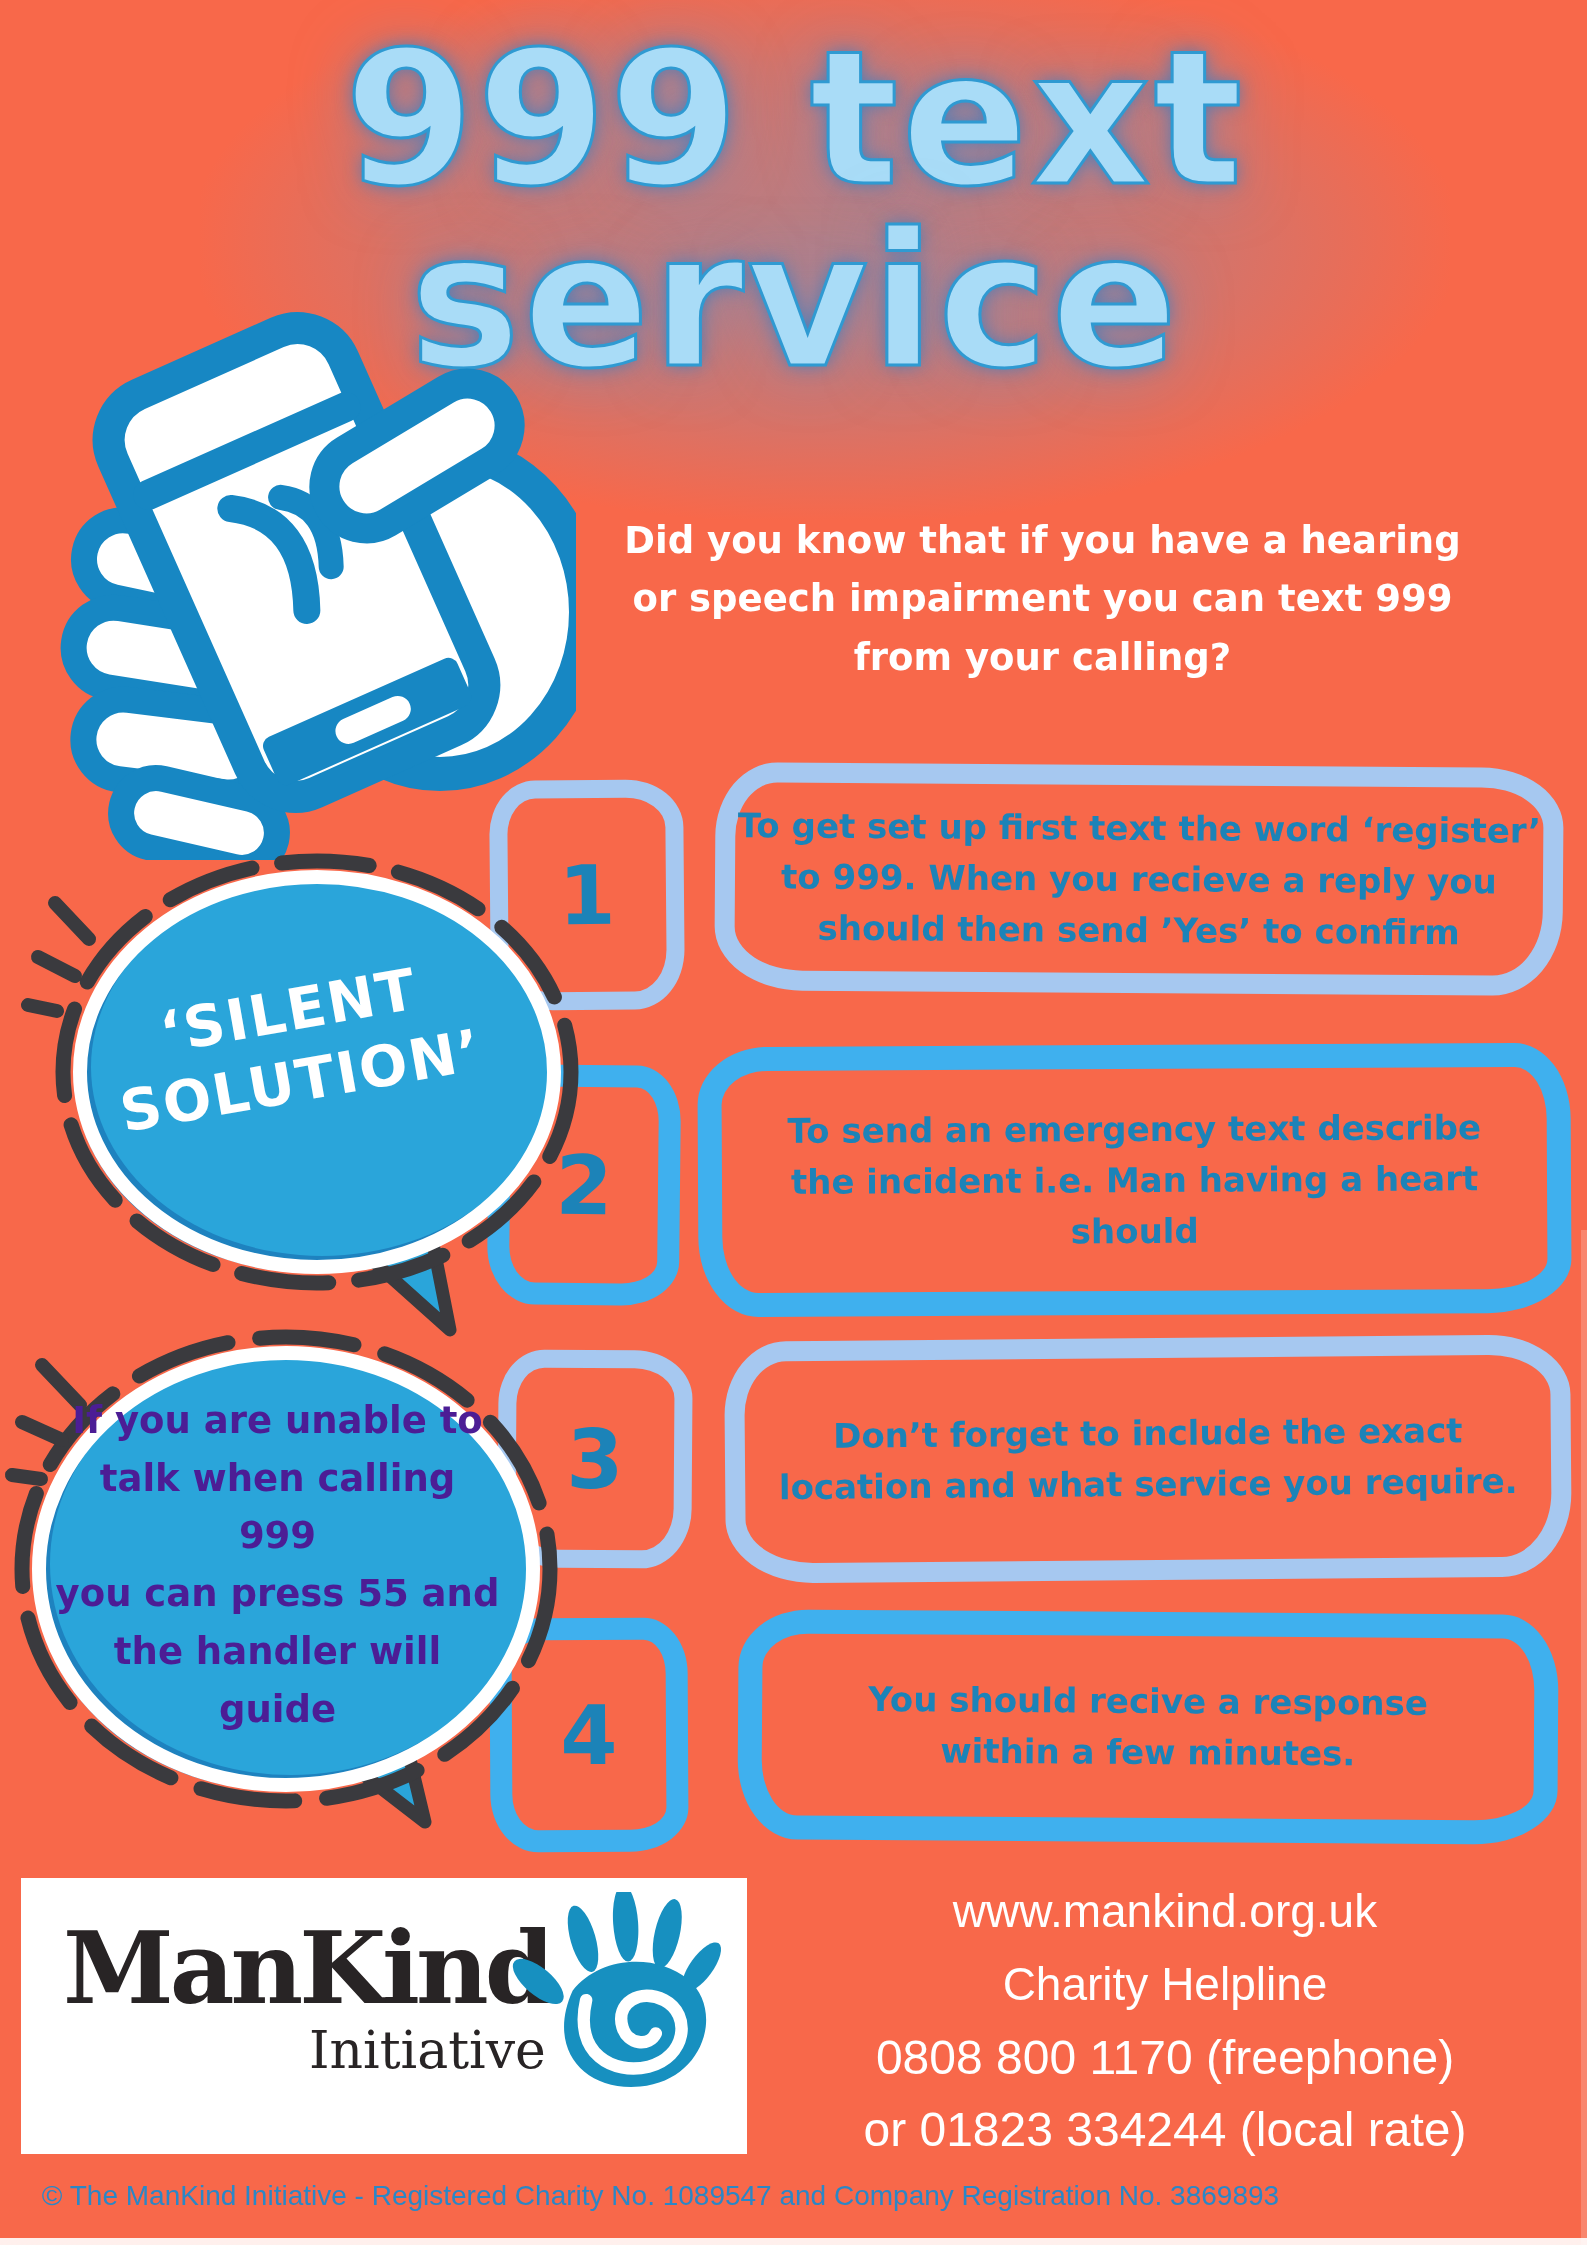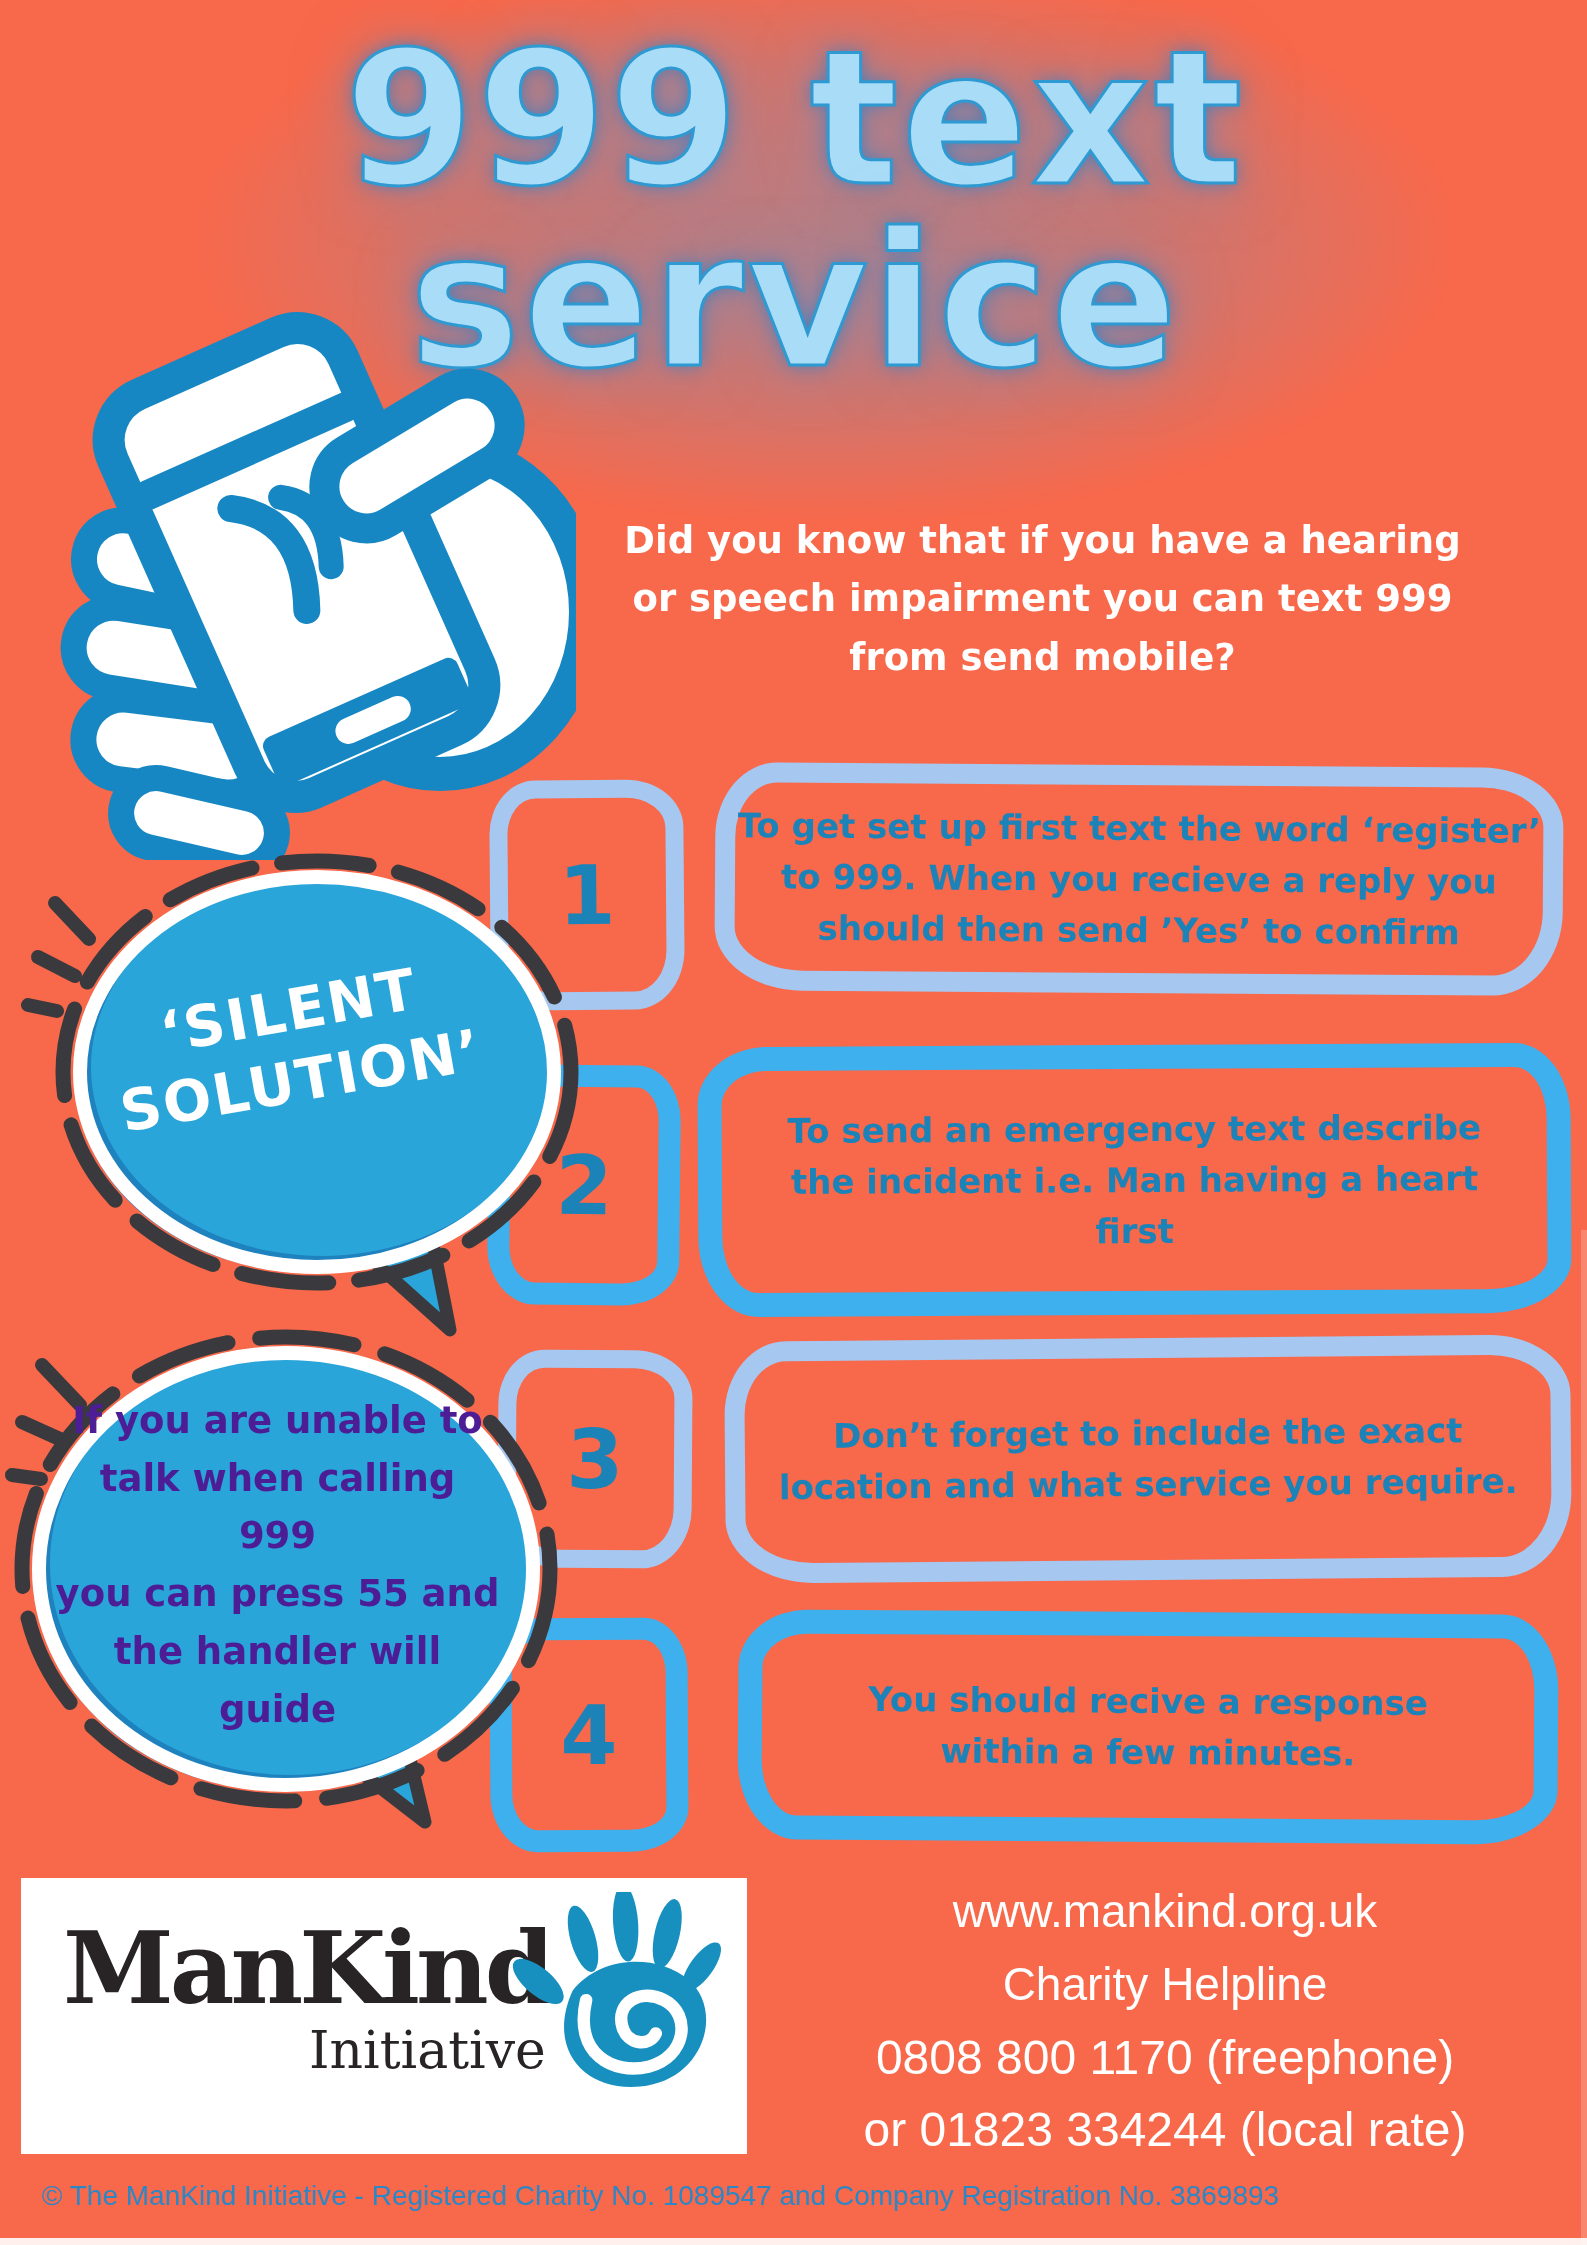--- a/index.html
+++ b/index.html
@@ -108,39 +108,39 @@
     <rect x="242" y="446" width="80" height="26" rx="13" fill="#ffffff"></rect>
     <path d="M 238 208 q 64 38 28 124" stroke="#1787c3" stroke-width="27" stroke-linecap="round" fill="none"></path>
     <path d="M 288 218 q 42 26 18 84" stroke="#1787c3" stroke-width="25" stroke-linecap="round" fill="none"></path>
   </g>
   <rect x="288" y="132" width="202" height="84" rx="42" fill="#ffffff" stroke="#1787c3" stroke-width="30" transform="rotate(-31 389 174)"></rect>
 </svg>
 
 <div class="abs intro">
   <div>Did you know that if you have a hearing</div>
   <div>or speech impairment you can text 999</div>
-  <div>from send mobile?</div>
+  <div>from your calling?</div>
 </div>
 
 <div class="abs badge light r-04" style="left:490px;top:780px;width:158px;height:194px;">
   <span>1</span>
 </div>
 <div class="abs stepbox light r03" style="left:715px;top:765px;width:808px;height:188px;">
   <div>To get set up first text the word ‘register’</div>
   <div>to 999. When you recieve a reply you</div>
   <div>should then send ’Yes’ to confirm</div>
 </div>
 
 <div class="abs badge bright r05" style="left:488px;top:1065px;width:148px;height:196px;">
   <span>2</span>
 </div>
 <div class="abs stepbox bright r-02" style="left:698px;top:1045px;width:825px;height:222px;">
   <div>To send an emergency text describe</div>
   <div>the incident i.e. Man having a heart</div>
-  <div>first</div>
+  <div>should</div>
 </div>
 
 <div class="abs badge light r03" style="left:498px;top:1350px;width:158px;height:182px;">
   <span>3</span>
 </div>
 <div class="abs stepbox light r-04" style="left:725px;top:1338px;width:806px;height:202px;">
   <div>Don’t forget to include the exact</div>
   <div>location and what service you require.</div>
 </div>
 

